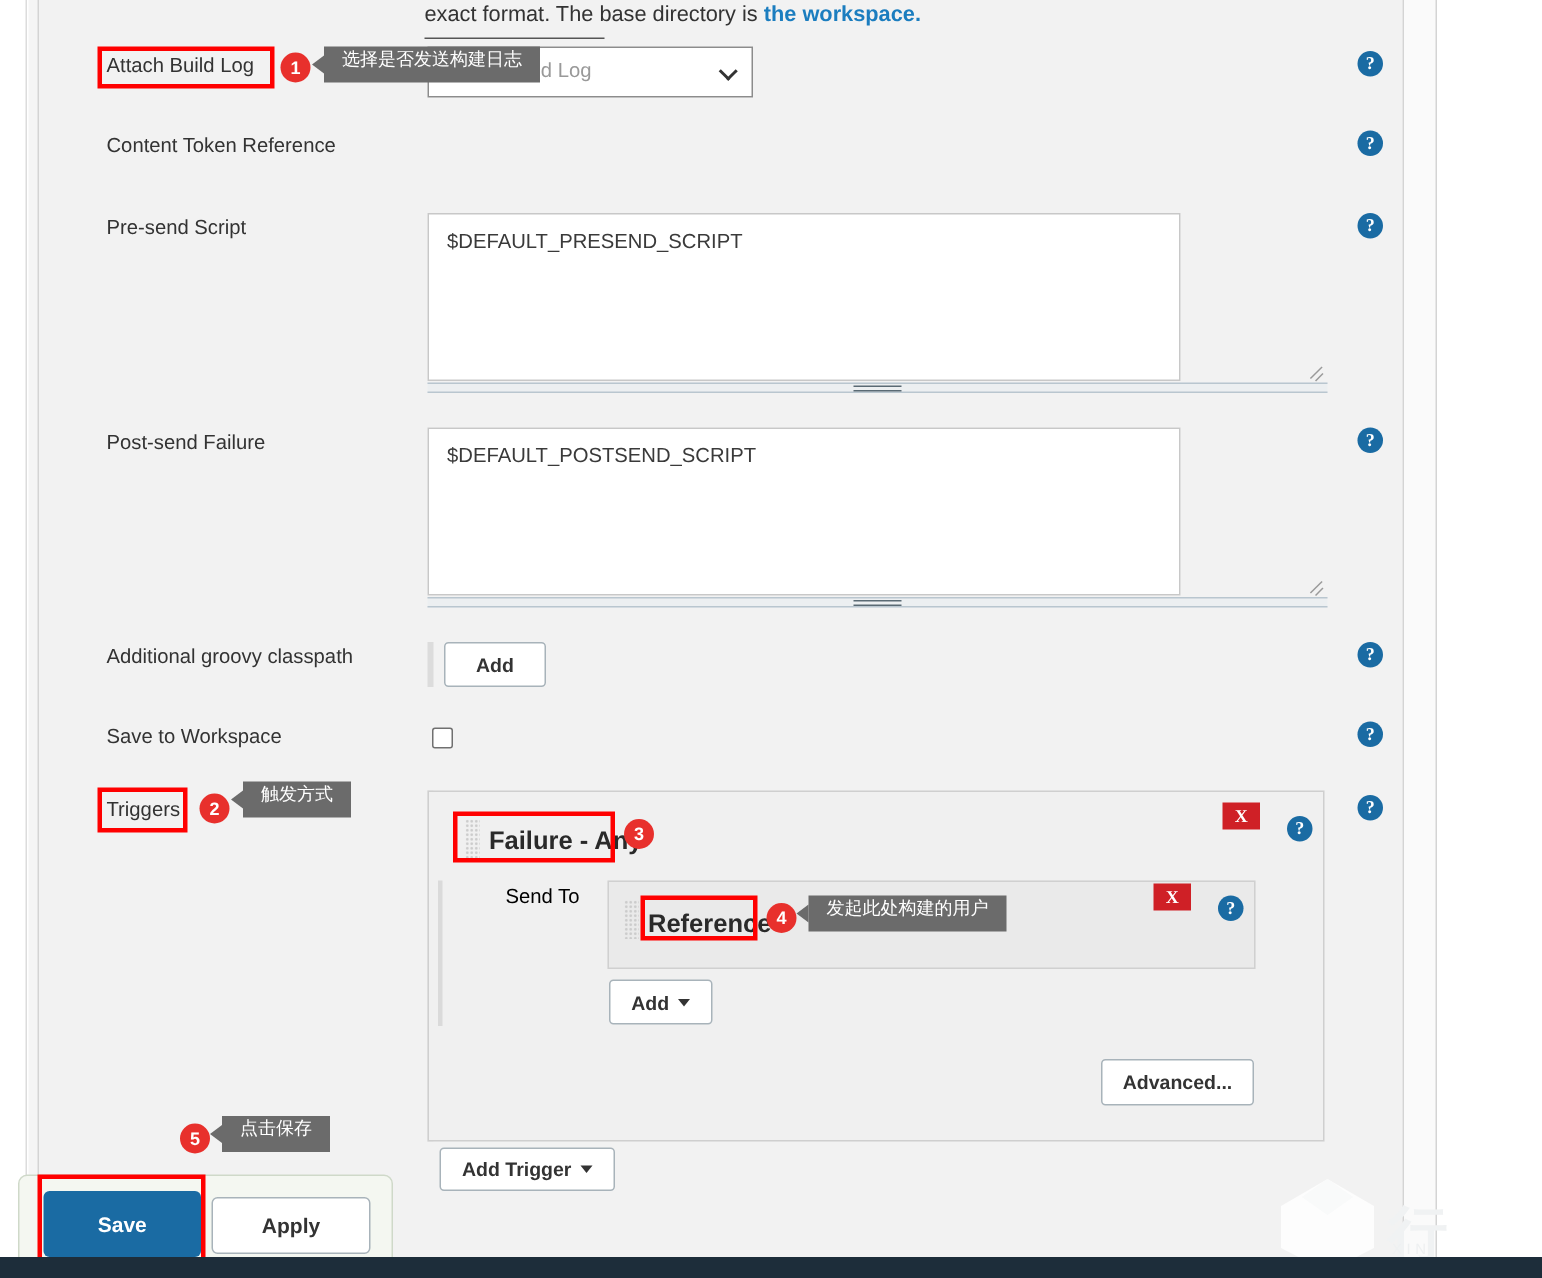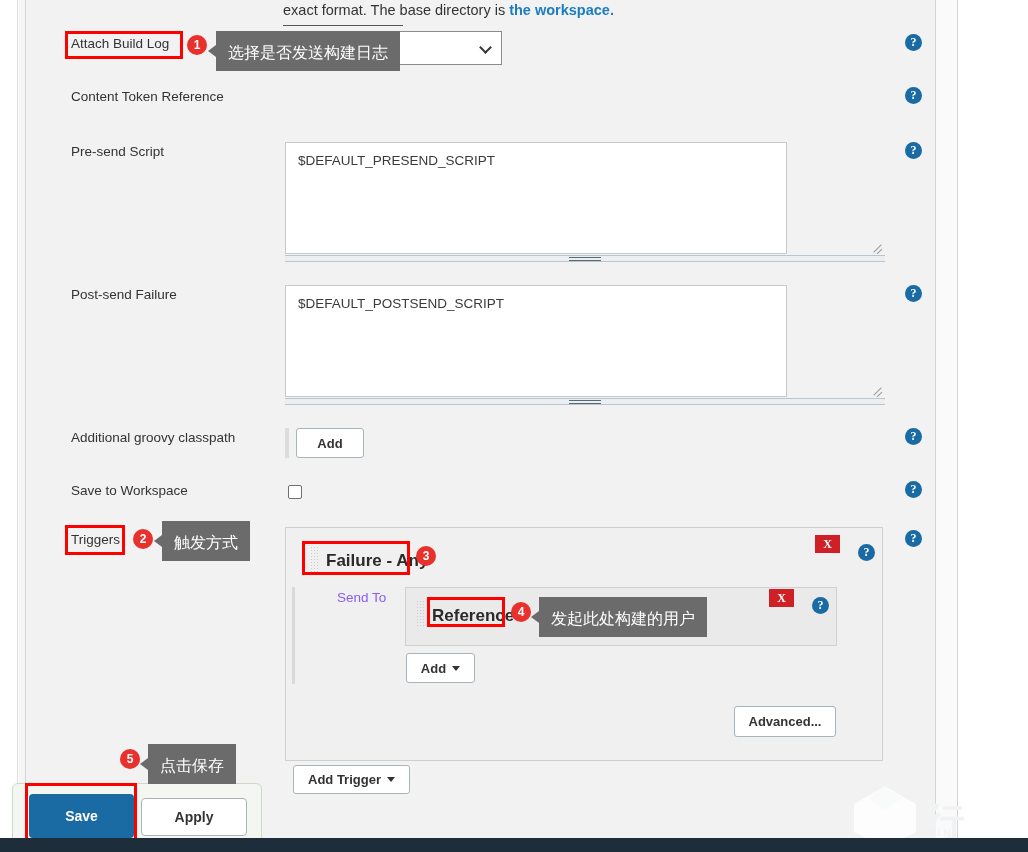--- a/index.html
+++ b/index.html
@@ -161,21 +161,21 @@
   }
   .x-btn {
     position: absolute;
     background: #cf2026; color: #fff;
     font-size: 12px; font-weight: bold;
     display: flex; align-items: center; justify-content: center;
     cursor: pointer;
     font-family: "Liberation Serif", serif;
   }
   .sendto-label {
-    position: absolute; font-size: 13.5px; color: #8b5cf6;
+    position: absolute; font-size: 13.5px; color: #000000;
   }
   .inner-box {
     position: absolute; left: 405px; top: 587px;
     width: 432px; height: 59px;
     background: #eaeaea; border: 1px solid #d0d0d0;
   }
   .inner-leftbar {
     position: absolute; left: 292px; top: 587px; width: 3px; height: 97px;
     background: #dadada;
   }
@@ -192,22 +192,22 @@
     position: absolute;
     width: 20px; height: 20px; border-radius: 50%;
     background: #e8302c; color: #fff;
     font-size: 12px; font-weight: bold;
     line-height: 20px; text-align: center;
     font-family: "Liberation Sans", sans-serif;
   }
   .tip {
     position: absolute;
     background: #6b6b6b; color: #ffffff;
-    font-size: 16px;
-    padding: 12px 12px 7px 12px;
+    font-size: 12px;
+    padding: 0 12px 7px 12px;
     white-space: nowrap;
     font-family: "Liberation Sans", sans-serif;
   }
   .tip::before {
     content: "";
     position: absolute; left: -8px; top: 50%; margin-top: -6px;
     width: 0; height: 0;
     border-top: 6px solid transparent;
     border-bottom: 6px solid transparent;
     border-right: 8px solid #6b6b6b;

